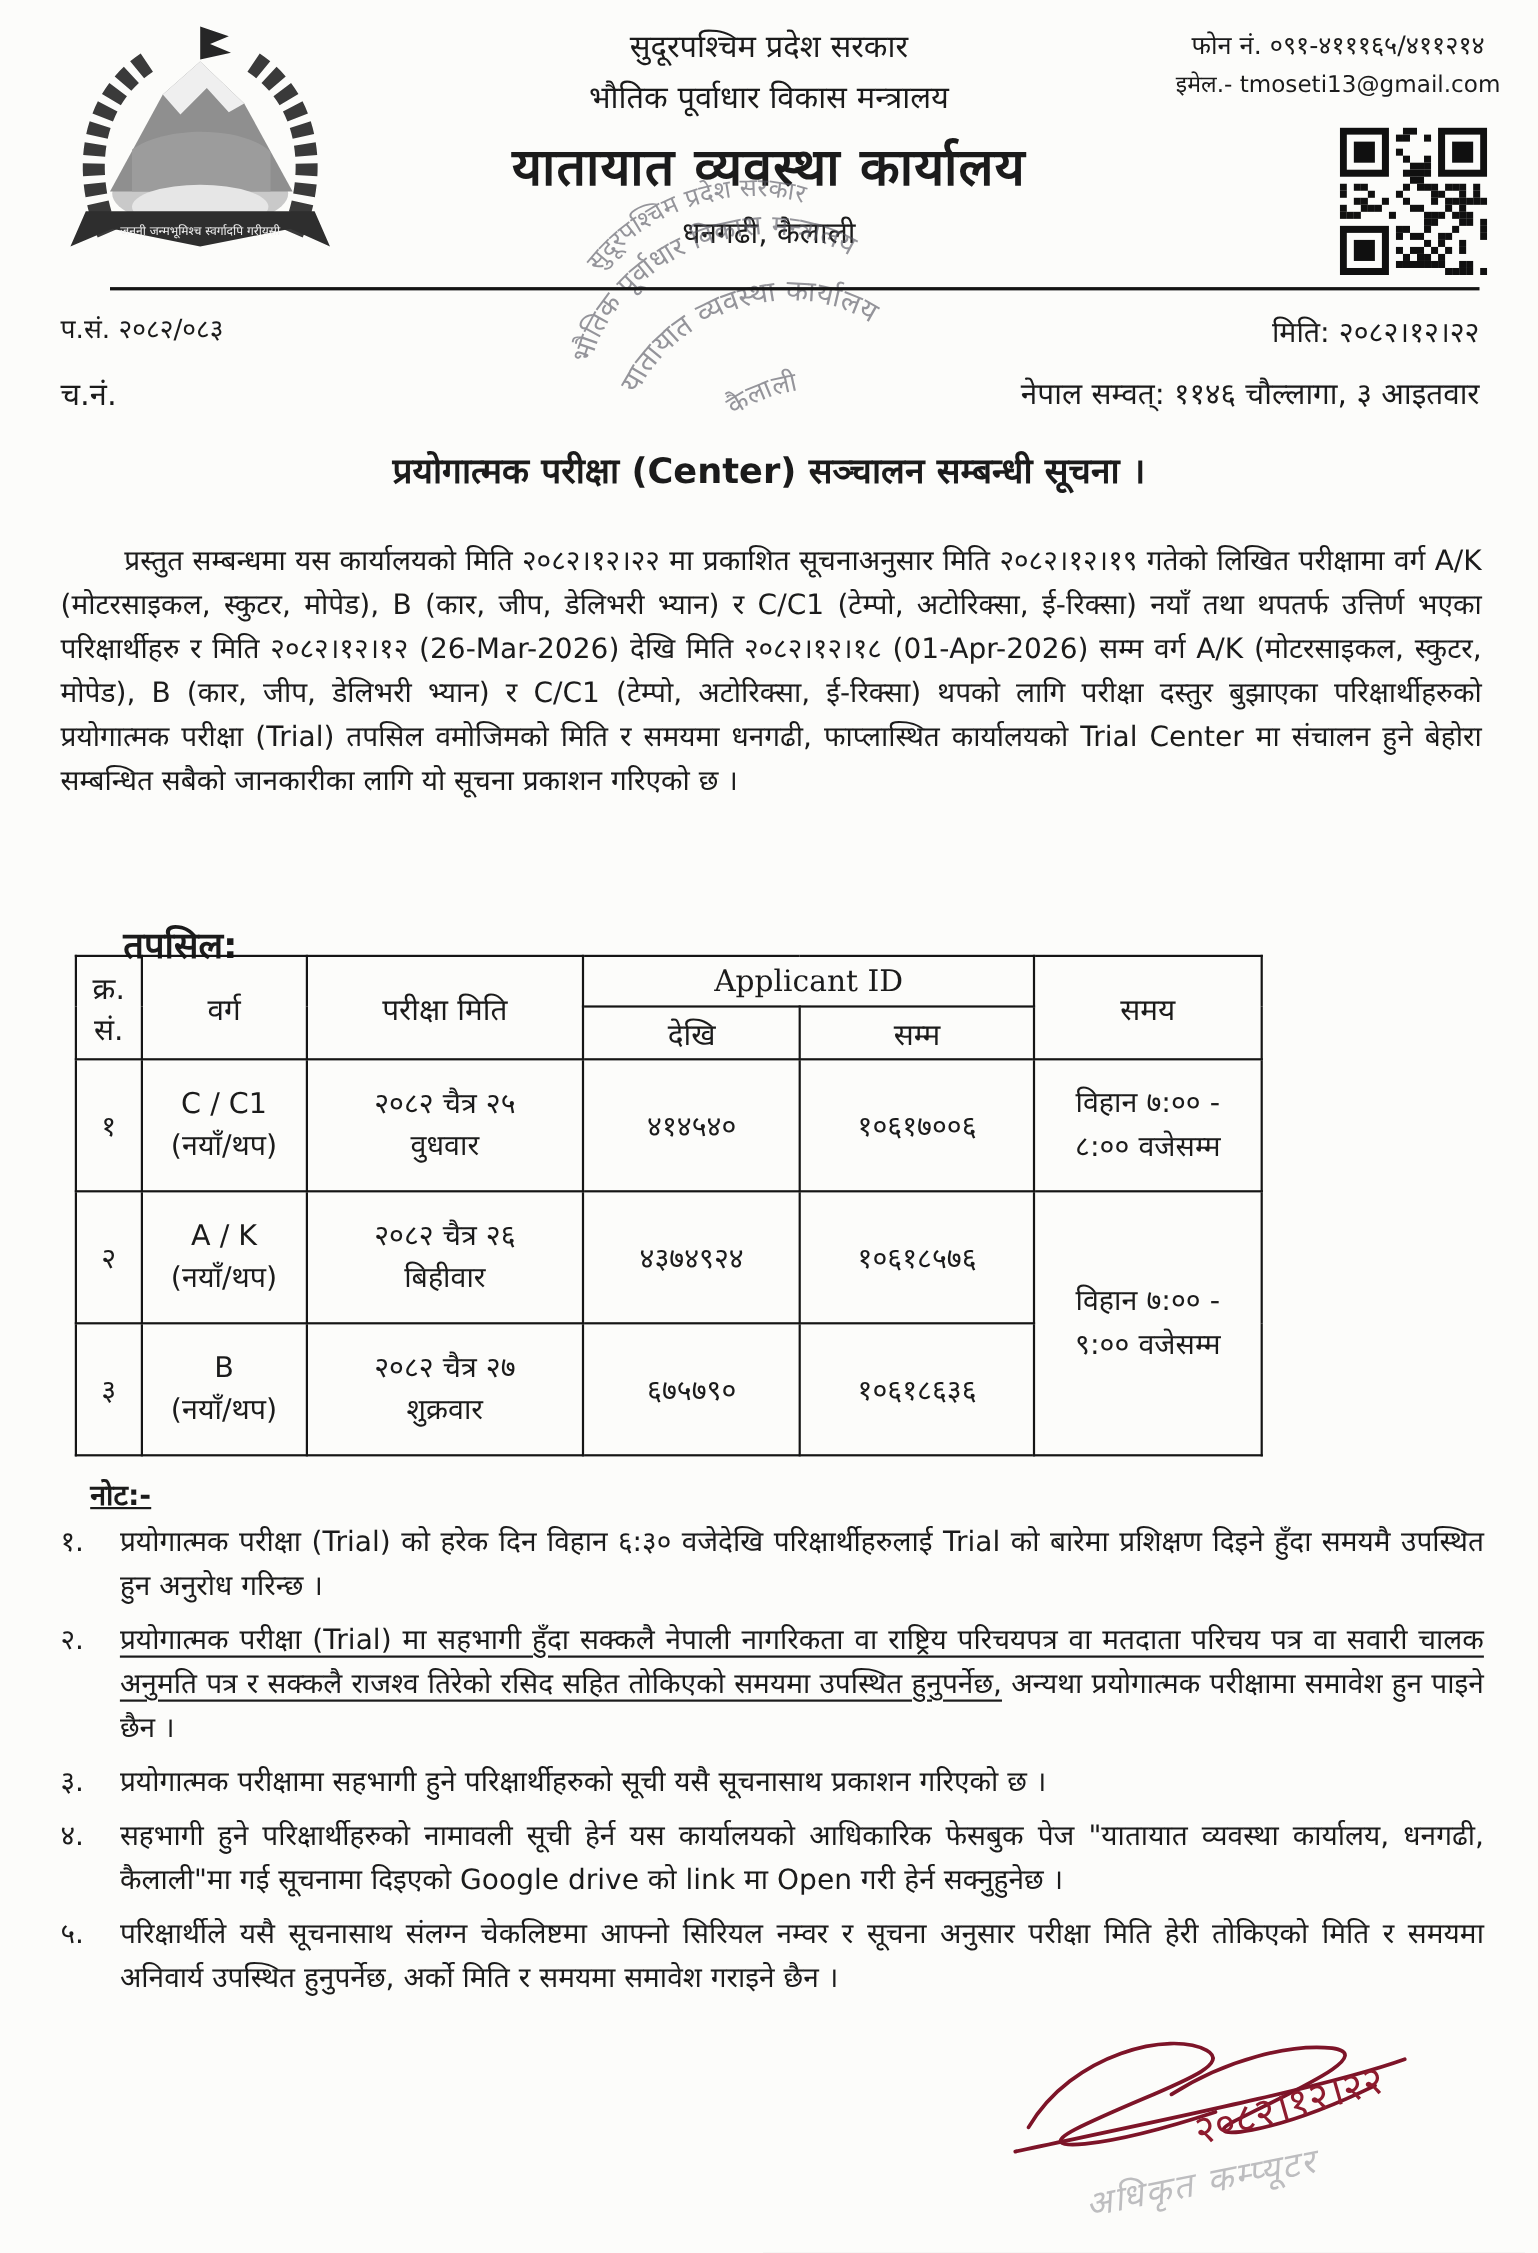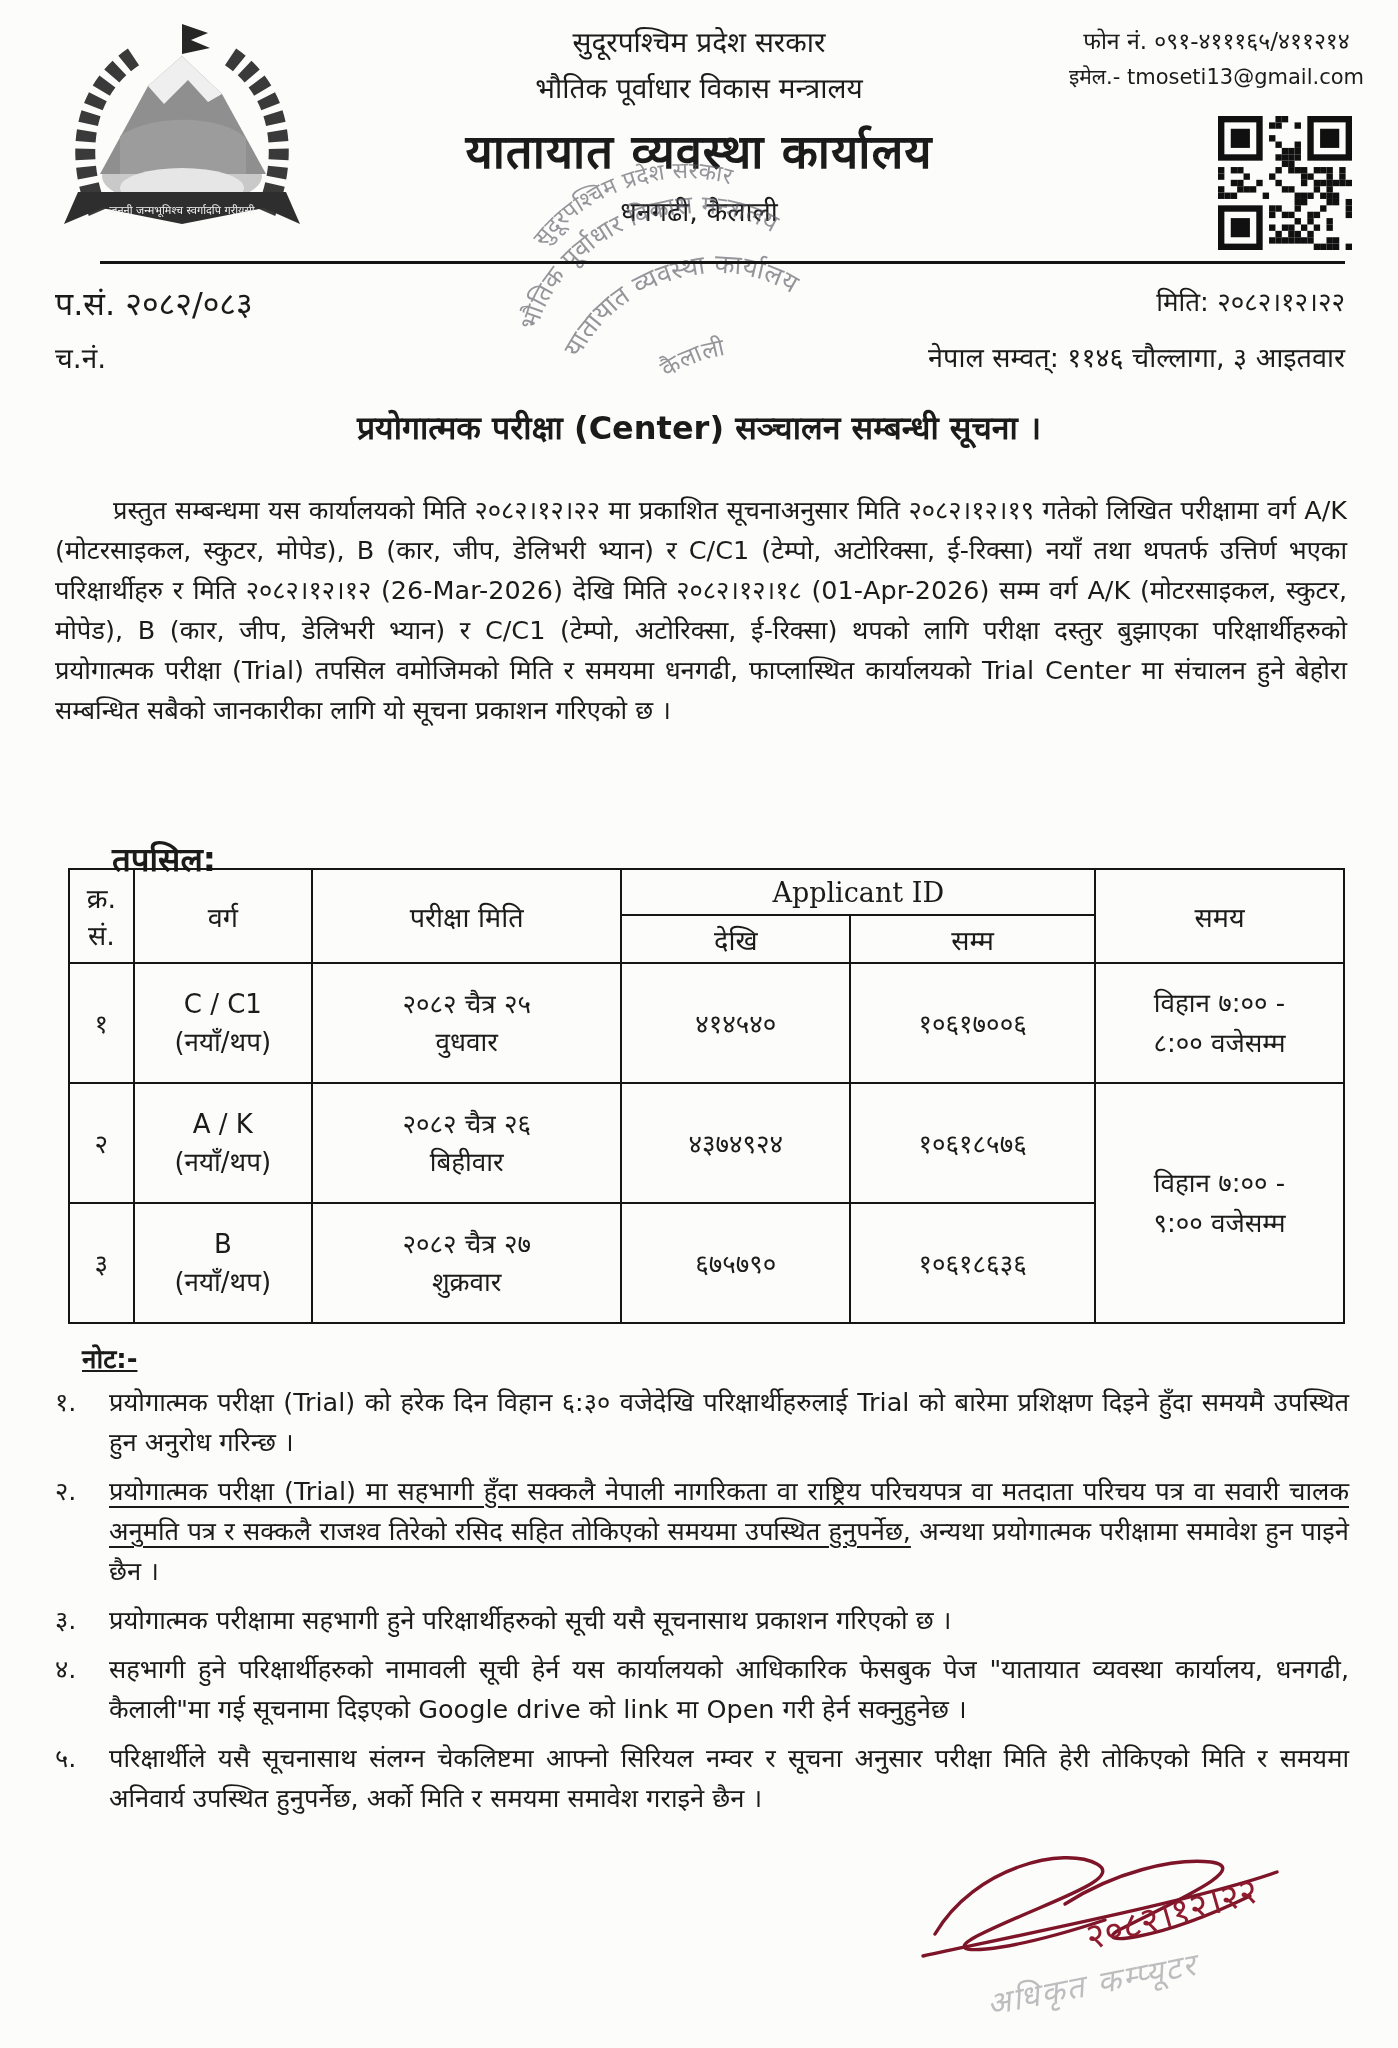--- a/index.html
+++ b/index.html
@@ -17,33 +17,33 @@
   .office-name{font-size:47px;font-weight:bold;margin-top:12px;letter-spacing:1px;}
   .head-location{font-size:27px;margin-top:10px;}
   .contact{position:absolute;right:34px;top:24px;text-align:center;}
   .contact .phone{font-size:23px;font-weight:normal;}
   .contact .email{font-size:21px;margin-top:6px;}
   .qr{position:absolute;left:1218px;top:116px;width:134px;height:134px;}
   .round-stamp{position:absolute;left:455px;top:128px;width:380px;height:300px;
     opacity:.62;pointer-events:none;}
   .divider{position:absolute;left:100px;top:261px;width:1245px;height:3px;background:#141414;}
   
-  .ref-left1{position:absolute;left:55px;top:281px;font-size:32px;}
+  .ref-left1{position:absolute;left:55px;top:281px;font-size:24px;}
   .ref-left2{position:absolute;left:55px;top:338px;font-size:28px;}
   .ref-right1{position:absolute;right:53px;top:283px;font-size:26px;}
   .ref-right2{position:absolute;right:53px;top:338px;font-size:27px;}
   
   .doc-title{position:absolute;left:0;top:405px;width:100%;text-align:center;
     font-size:32px;font-weight:bold;}
   .body-par{position:absolute;left:55px;top:490px;width:1292px;font-size:25.5px;
     line-height:40px;text-align:justify;text-indent:58px;}
   
   .tbl-caption{position:absolute;left:112px;top:836px;font-size:33px;font-weight:bold;
     }
-  table.main{position:absolute;left:68px;top:868px;width:1277px;border-collapse:collapse;
+  table.main{position:absolute;left:68px;top:868px;width:1080px;border-collapse:collapse;
     font-size:26px;}
   table.main th,table.main td{border:2.4px solid #151515;text-align:center;padding:4px 8px;}
   table.main th{font-weight:normal;font-size:27px;}
   .th-appid{font-family:"DejaVu Serif","Liberation Serif",serif;font-size:27px;}
   .row-h{height:120px;}
   .hdr-h1{height:46px;}
   .hdr-h2{height:48px;}
   .cell-two-line div{line-height:38px;}
   .time-cell{text-align:left;vertical-align:middle;line-height:40px;margin-left:44px;}
   .col-sn{width:64px;}.col-cat{width:176px;}.col-date{width:306px;}

